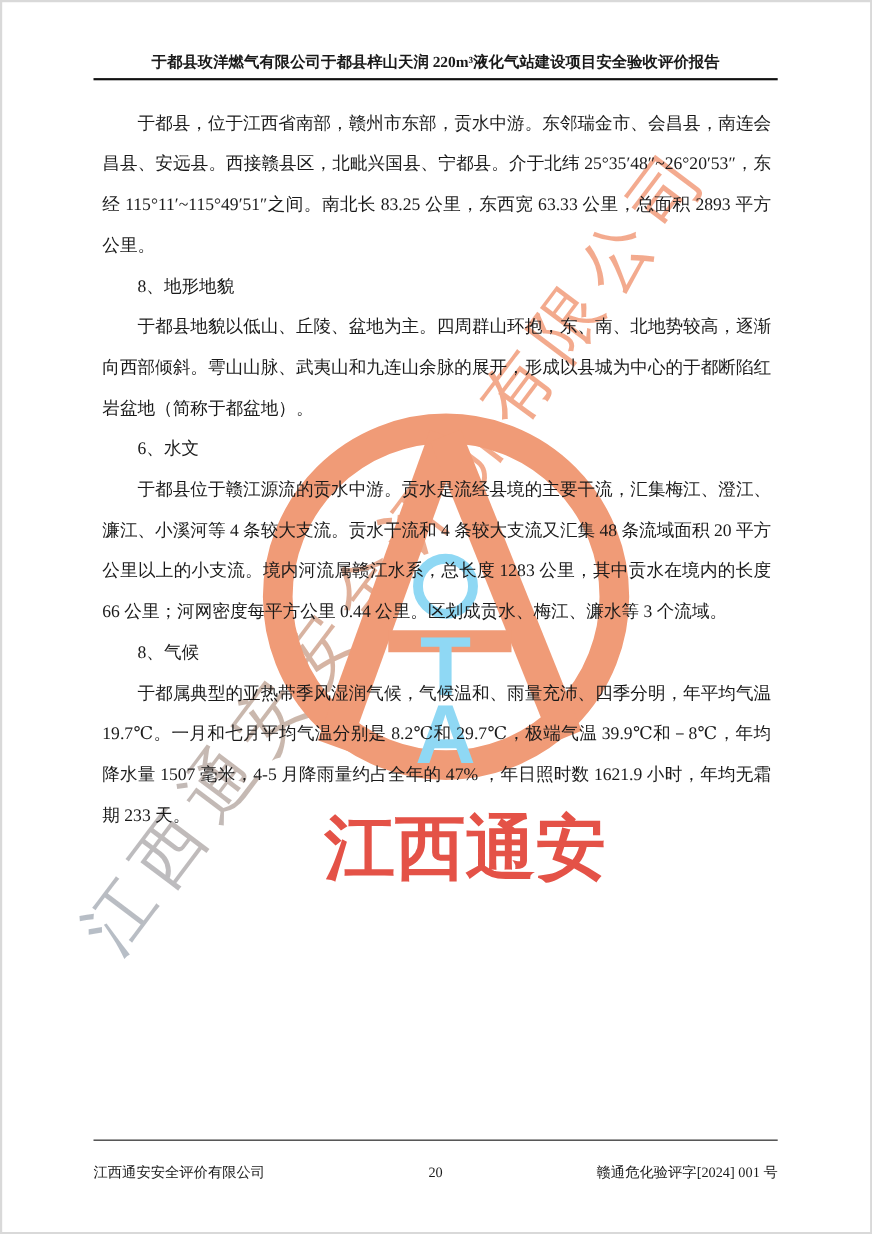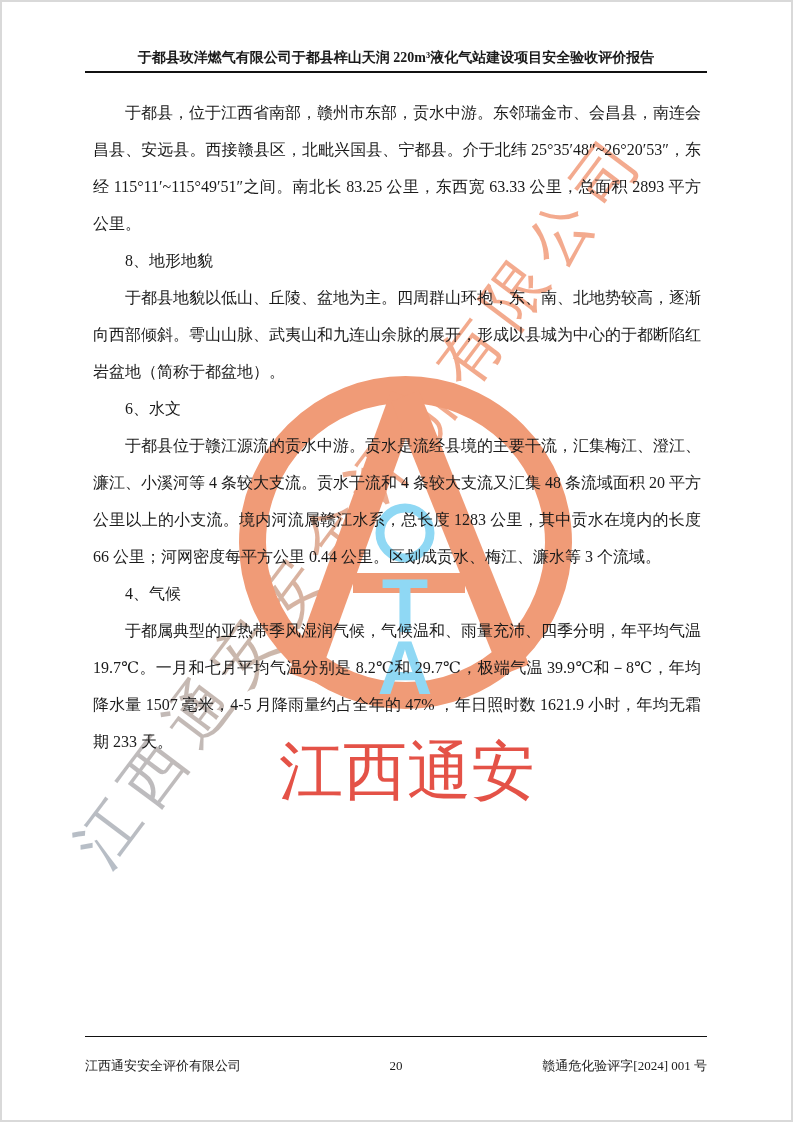--- a/index.html
+++ b/index.html
@@ -28,23 +28,23 @@
     background: linear-gradient(90deg, rgba(158,168,180,0.75) 0%, rgba(190,165,150,0.8) 30%, rgba(240,155,119,0.85) 55%, rgba(242,161,131,0.9) 100%);
     -webkit-background-clip: text;
     background-clip: text;
     color: transparent;
   }
 
   .wm-logo { position: absolute; left: 233px; top: 370px; }
 
   .wm-red {
     position: absolute;
-    left: 279px; top: 728px;
+    left: 295px; top: 728px;
     font-size: 64px;
-    font-weight: normal;
+    font-weight: bold;
     letter-spacing: 0px;
     color: rgba(224, 58, 46, 0.88);
     font-family: "Liberation Sans", "DejaVu Sans", sans-serif;
     white-space: nowrap;
   }
 
   
   .content { position: absolute; inset: 0; z-index: 1; padding-left: 24px; }
 
   .page-header {
@@ -122,21 +122,21 @@
     <div class="rule"></div>
   </div>
 
   <div class="doc-body">
 
   <div class="para">于都县，位于江西省南部，赣州市东部，贡水中游。东邻瑞金市、会昌县，南连会昌县、安远县。西接赣县区，北毗兴国县、宁都县。介于北纬 25°35′48″~26°20′53″，东经 115°11′~115°49′51″之间。南北长 83.25 公里，东西宽 63.33 公里，总面积 2893 平方公里。</div>
       <div class="para">8、地形地貌</div>
       <div class="para">于都县地貌以低山、丘陵、盆地为主。四周群山环抱，东、南、北地势较高，逐渐向西部倾斜。雩山山脉、武夷山和九连山余脉的展开，形成以县城为中心的于都断陷红岩盆地（简称于都盆地）。</div>
       <div class="para">6、水文</div>
       <div class="para">于都县位于赣江源流的贡水中游。贡水是流经县境的主要干流，汇集梅江、澄江、濂江、小溪河等 4 条较大支流。贡水干流和 4 条较大支流又汇集 48 条流域面积 20 平方公里以上的小支流。境内河流属赣江水系，总长度 1283 公里，其中贡水在境内的长度 66 公里；河网密度每平方公里 0.44 公里。区划成贡水、梅江、濂水等 3 个流域。</div>
-      <div class="para">4、气候</div>
+      <div class="para">8、气候</div>
       <div class="para">于都属典型的亚热带季风湿润气候，气候温和、雨量充沛、四季分明，年平均气温 19.7℃。一月和七月平均气温分别是 8.2℃和 29.7℃，极端气温 39.9℃和－8℃，年均降水量 1507 毫米，4-5 月降雨量约占全年的 47% ，年日照时数 1621.9 小时，年均无霜期 233 天。</div>
     </div>
 
   <div class="page-footer">
     <div class="rule"></div>
     <div class="row">
       <span class="left">江西通安安全评价有限公司</span>
       <div class="center">20</div>
       <span class="right">赣通危化验评字[2024] 001 号</span>
     </div>

